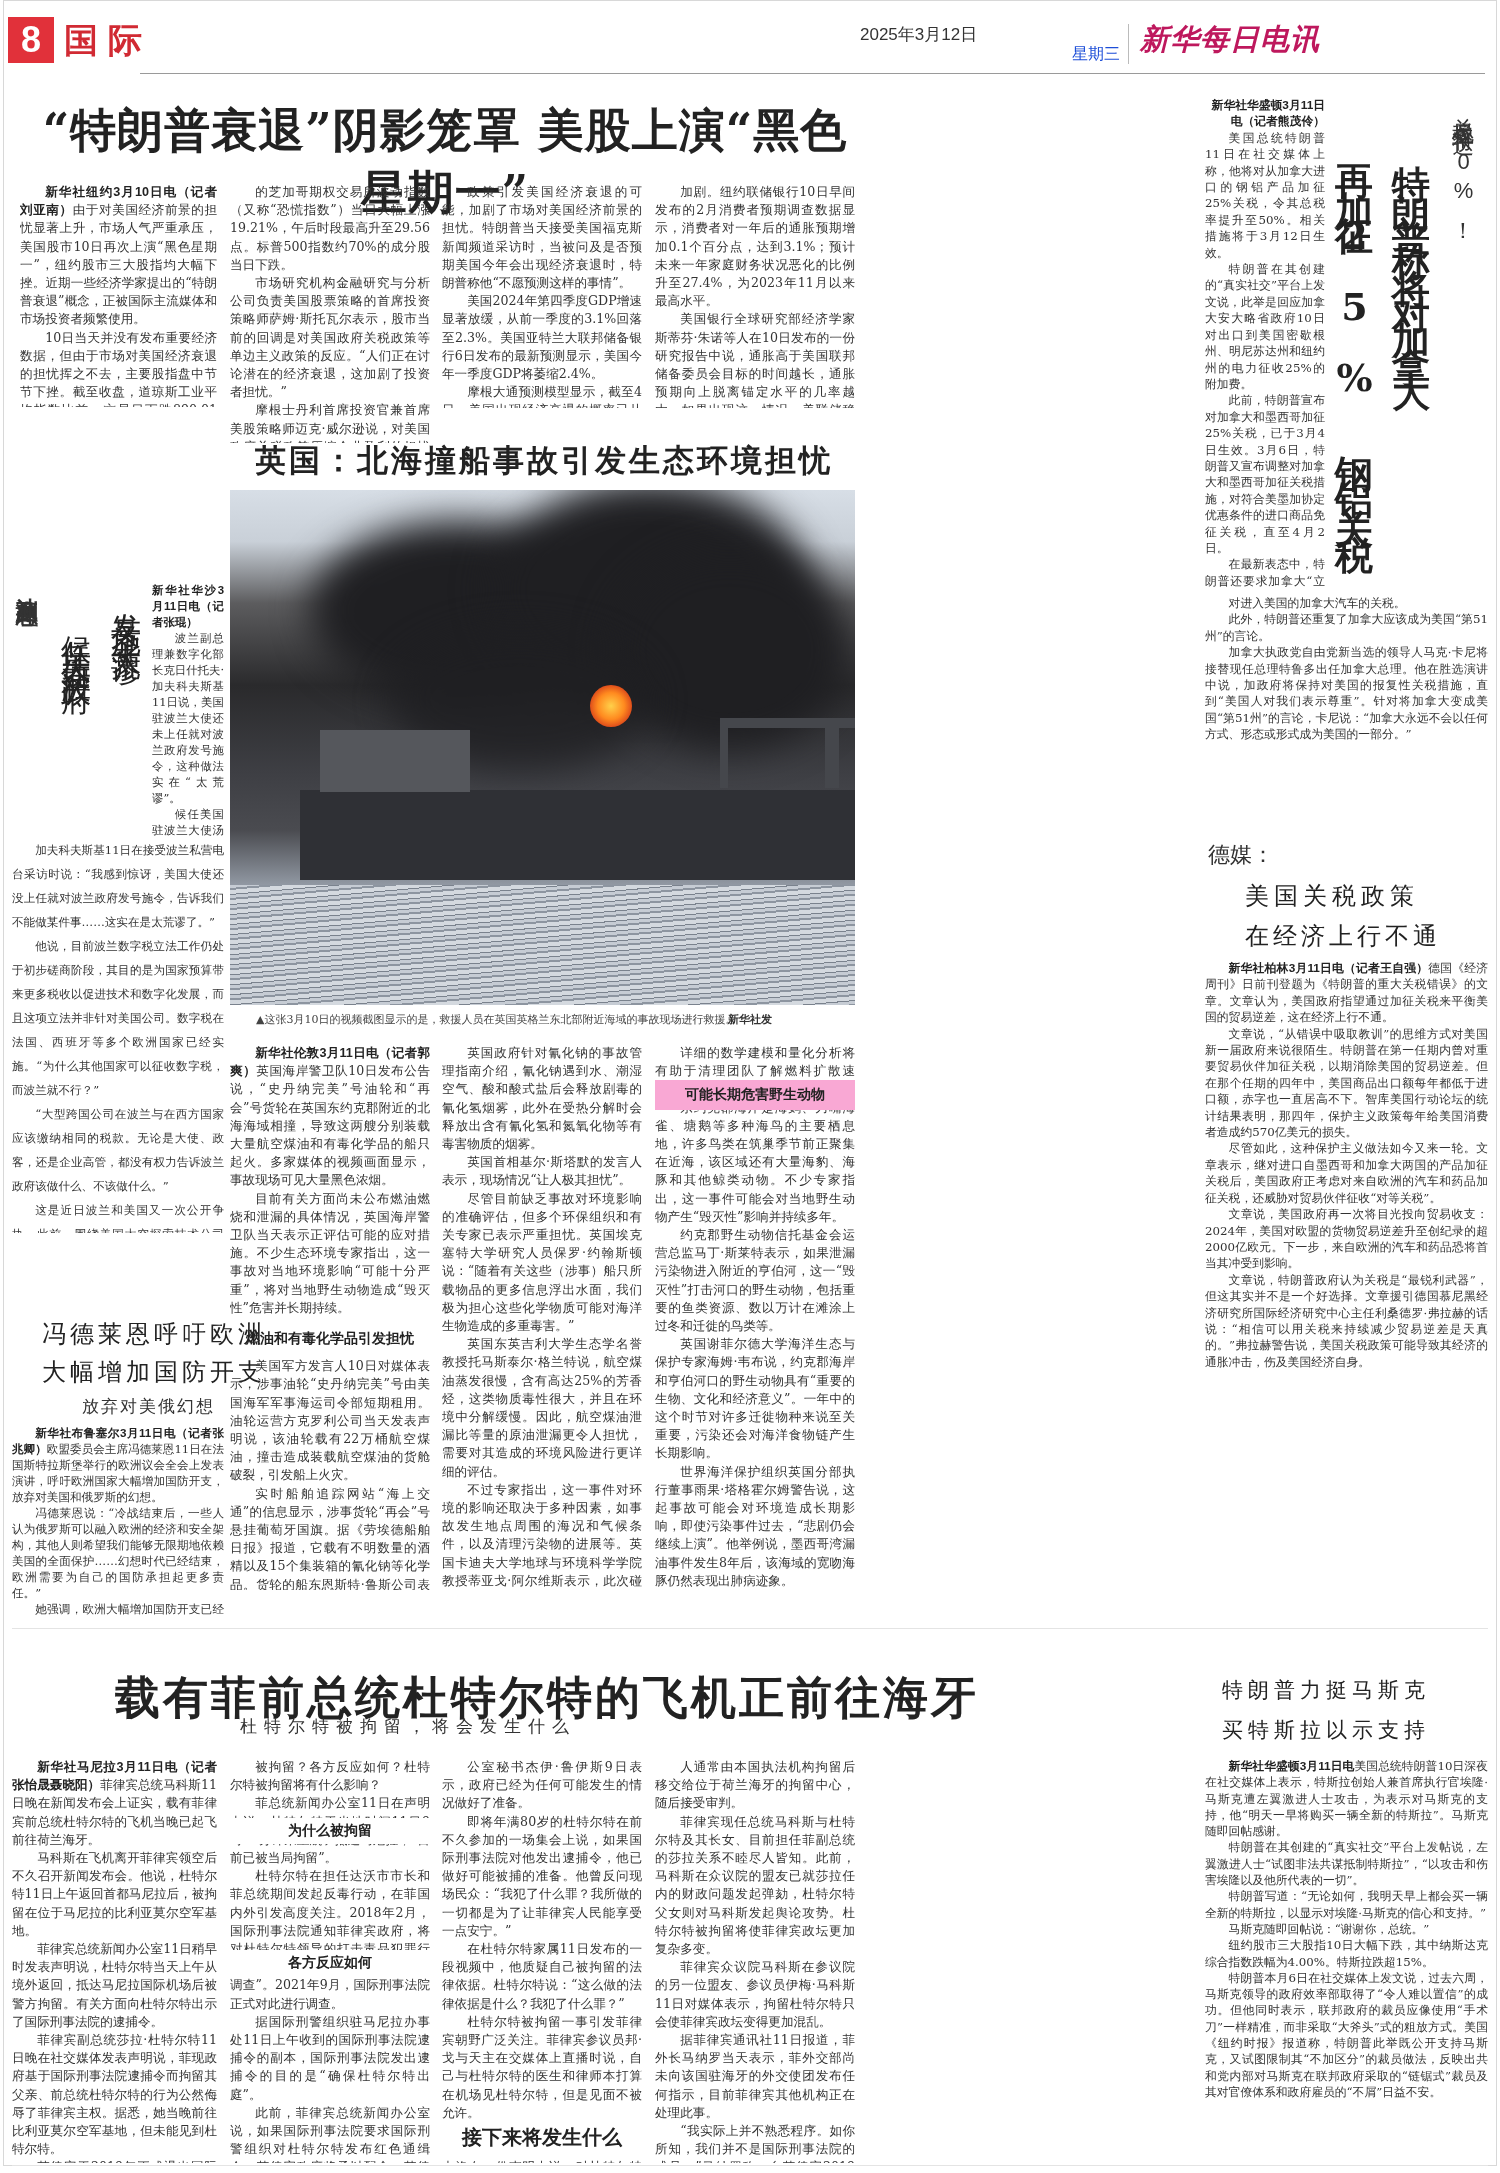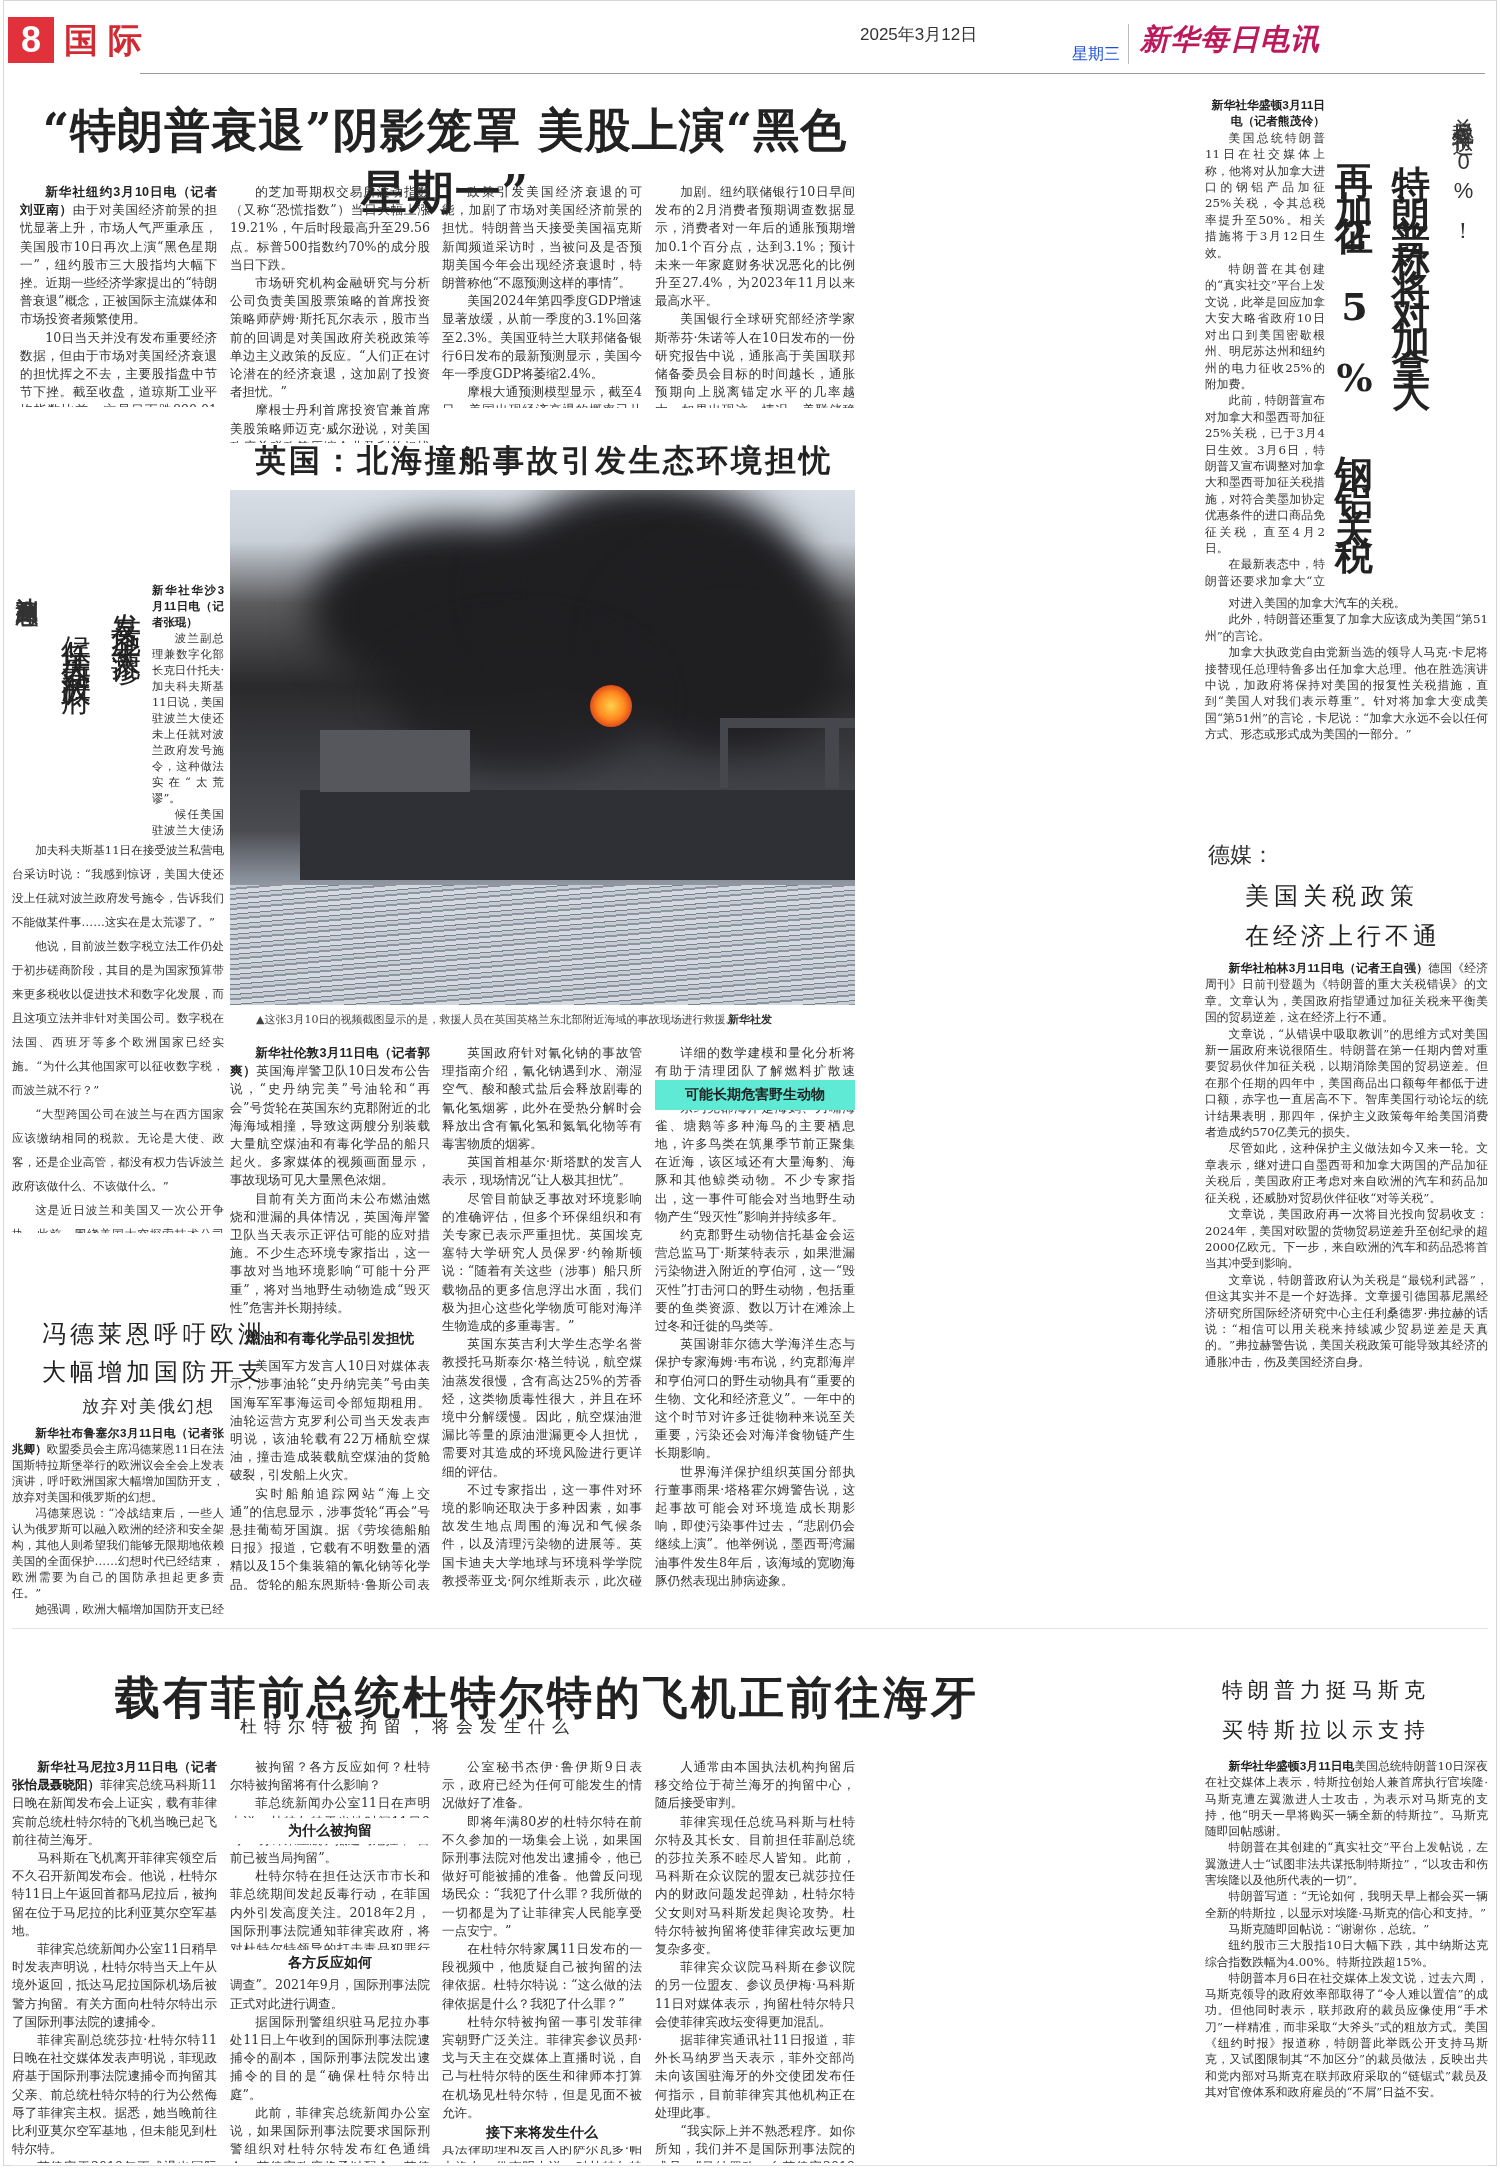--- a/index.html
+++ b/index.html
@@ -154,21 +154,21 @@
   </div>
 <div class="abs col" style="left:655px;top:1044px;width:200px;height:546px">
   <div>
       <p>详细的数学建模和量化分析将有助于清理团队了解燃料扩散速度。</p>
       <p>东约克郡海岸是海鹦、刀嘴海雀、塘鹅等多种海鸟的主要栖息地，许多鸟类在筑巢季节前正聚集在近海，该区域还有大量海豹、海豚和其他鲸类动物。不少专家指出，这一事件可能会对当地野生动物产生“毁灭性”影响并持续多年。</p>
       <p>约克郡野生动物信托基金会运营总监马丁·斯莱特表示，如果泄漏污染物进入附近的亨伯河，这一“毁灭性”打击河口的野生动物，包括重要的鱼类资源、数以万计在滩涂上过冬和迁徙的鸟类等。</p>
       <p>英国谢菲尔德大学海洋生态与保护专家海姆·韦布说，约克郡海岸和亨伯河口的野生动物具有“重要的生物、文化和经济意义”。一年中的这个时节对许多迁徙物种来说至关重要，污染还会对海洋食物链产生长期影响。</p>
       <p>世界海洋保护组织英国分部执行董事雨果·塔格霍尔姆警告说，这起事故可能会对环境造成长期影响，即使污染事件过去，“悲剧仍会继续上演”。他举例说，墨西哥湾漏油事件发生8年后，该海域的宽吻海豚仍然表现出肺病迹象。</p>
     </div>
 </div>
-<div class="abs subh" style="left:655px;top:1080px;width:200px;font-size:14px;background:#5eead4;padding:6px 0">可能长期危害野生动物</div>
+<div class="abs subh" style="left:655px;top:1080px;width:200px;font-size:14px;background:#f9a8d4;padding:6px 0">可能长期危害野生动物</div>
 
 <div class="rule" style="left:12px;top:1628px;width:1476px;height:1px;background:#e4e4e4"></div>
 <div class="abs h1" style="left:115px;top:1668px;font-size:45px;letter-spacing:3px">载有菲前总统杜特尔特的飞机正前往海牙</div>
 <div class="abs" style="left:240px;top:1715px;font:17px 'Liberation Sans',sans-serif;color:#333;letter-spacing:7px">杜特尔特被拘留，将会发生什么</div>
 <div class="abs col" style="left:12px;top:1758px;width:205px;height:405px">
     <p><b>新华社马尼拉3月11日电（记者张怡晟聂晓阳）</b>菲律宾总统马科斯11日晚在新闻发布会上证实，载有菲律宾前总统杜特尔特的飞机当晚已起飞前往荷兰海牙。</p>
     <p>马科斯在飞机离开菲律宾领空后不久召开新闻发布会。他说，杜特尔特11日上午返回首都马尼拉后，被拘留在位于马尼拉的比利亚莫尔空军基地。</p>
     <p>菲律宾总统新闻办公室11日稍早时发表声明说，杜特尔特当天上午从境外返回，抵达马尼拉国际机场后被警方拘留。有关方面向杜特尔特出示了国际刑事法院的逮捕令。</p>
     <p>菲律宾副总统莎拉·杜特尔特11日晚在社交媒体发表声明说，菲现政府基于国际刑事法院逮捕令而拘留其父亲、前总统杜特尔特的行为公然侮辱了菲律宾主权。据悉，她当晚前往比利亚莫尔空军基地，但未能见到杜特尔特。</p>
     <p>菲律宾于2019年正式退出国际刑事法院。</p>
@@ -184,21 +184,21 @@
 </div>
 <div class="abs subh" style="left:230px;top:1818px;width:200px;font-size:14px;background:#fff;padding:4px 0">为什么被拘留</div>
 <div class="abs subh" style="left:230px;top:1950px;width:200px;font-size:14px;background:#fff;padding:4px 0">各方反应如何</div>
 <div class="abs col" style="left:442px;top:1758px;width:200px;height:405px">
     <p>公室秘书杰伊·鲁伊斯9日表示，政府已经为任何可能发生的情况做好了准备。</p>
     <p>即将年满80岁的杜特尔特在前不久参加的一场集会上说，如果国际刑事法院对他发出逮捕令，他已做好可能被捕的准备。他曾反问现场民众：“我犯了什么罪？我所做的一切都是为了让菲律宾人民能享受一点安宁。”</p>
     <p>在杜特尔特家属11日发布的一段视频中，他质疑自己被拘留的法律依据。杜特尔特说：“这么做的法律依据是什么？我犯了什么罪？”</p>
     <p>杜特尔特被拘留一事引发菲律宾朝野广泛关注。菲律宾参议员邦·戈与天主在交媒体上直播时说，自己与杜特尔特的医生和律师本打算在机场见杜特尔特，但是见面不被允许。</p>
     <p>曾在杜特尔特任总统期间担任其法律助理和发言人的萨尔瓦多·帕内洛在一份声明中说，对杜特尔特的逮捕令来自“站不住脚的源头”，国际刑事法院在菲律宾没有司法管辖权。菲律宾已于2019年正式退出该法院。</p>
   </div>
-<div class="abs subh" style="left:442px;top:2120px;width:200px;font-size:14px;background:#fff;padding:4px 0">接下来将发生什么</div>
+<div class="abs subh" style="left:442px;top:2120px;width:200px;font-size:20px;background:#fff;padding:4px 0">接下来将发生什么</div>
 <div class="abs col" style="left:655px;top:1758px;width:200px;height:405px">
     <p>人通常由本国执法机构拘留后移交给位于荷兰海牙的拘留中心，随后接受审判。</p>
     <p>菲律宾现任总统马科斯与杜特尔特及其长女、目前担任菲副总统的莎拉关系不睦尽人皆知。此前，马科斯在众议院的盟友已就莎拉任内的财政问题发起弹劾，杜特尔特父女则对马科斯发起舆论攻势。杜特尔特被拘留将使菲律宾政坛更加复杂多变。</p>
     <p>菲律宾众议院马科斯在参议院的另一位盟友、参议员伊梅·马科斯11日对媒体表示，拘留杜特尔特只会使菲律宾政坛变得更加混乱。</p>
     <p>据菲律宾通讯社11日报道，菲外长马纳罗当天表示，菲外交部尚未向该国驻海牙的外交使团发布任何指示，目前菲律宾其他机构正在处理此事。</p>
     <p>“我实际上并不熟悉程序。如你所知，我们并不是国际刑事法院的成员。”马纳罗称，自菲律宾2019年退出该法院后，菲外交部就没有与其有任何沟通。</p>
   </div>
 
 <div class="abs" style="left:1222px;top:1676px;font:21px 'DejaVu Serif',serif;color:#222;letter-spacing:5px">特朗普力挺马斯克</div>
 <div class="abs" style="left:1222px;top:1716px;font:21px 'DejaVu Serif',serif;color:#222;letter-spacing:5px">买特斯拉以示支持</div>

